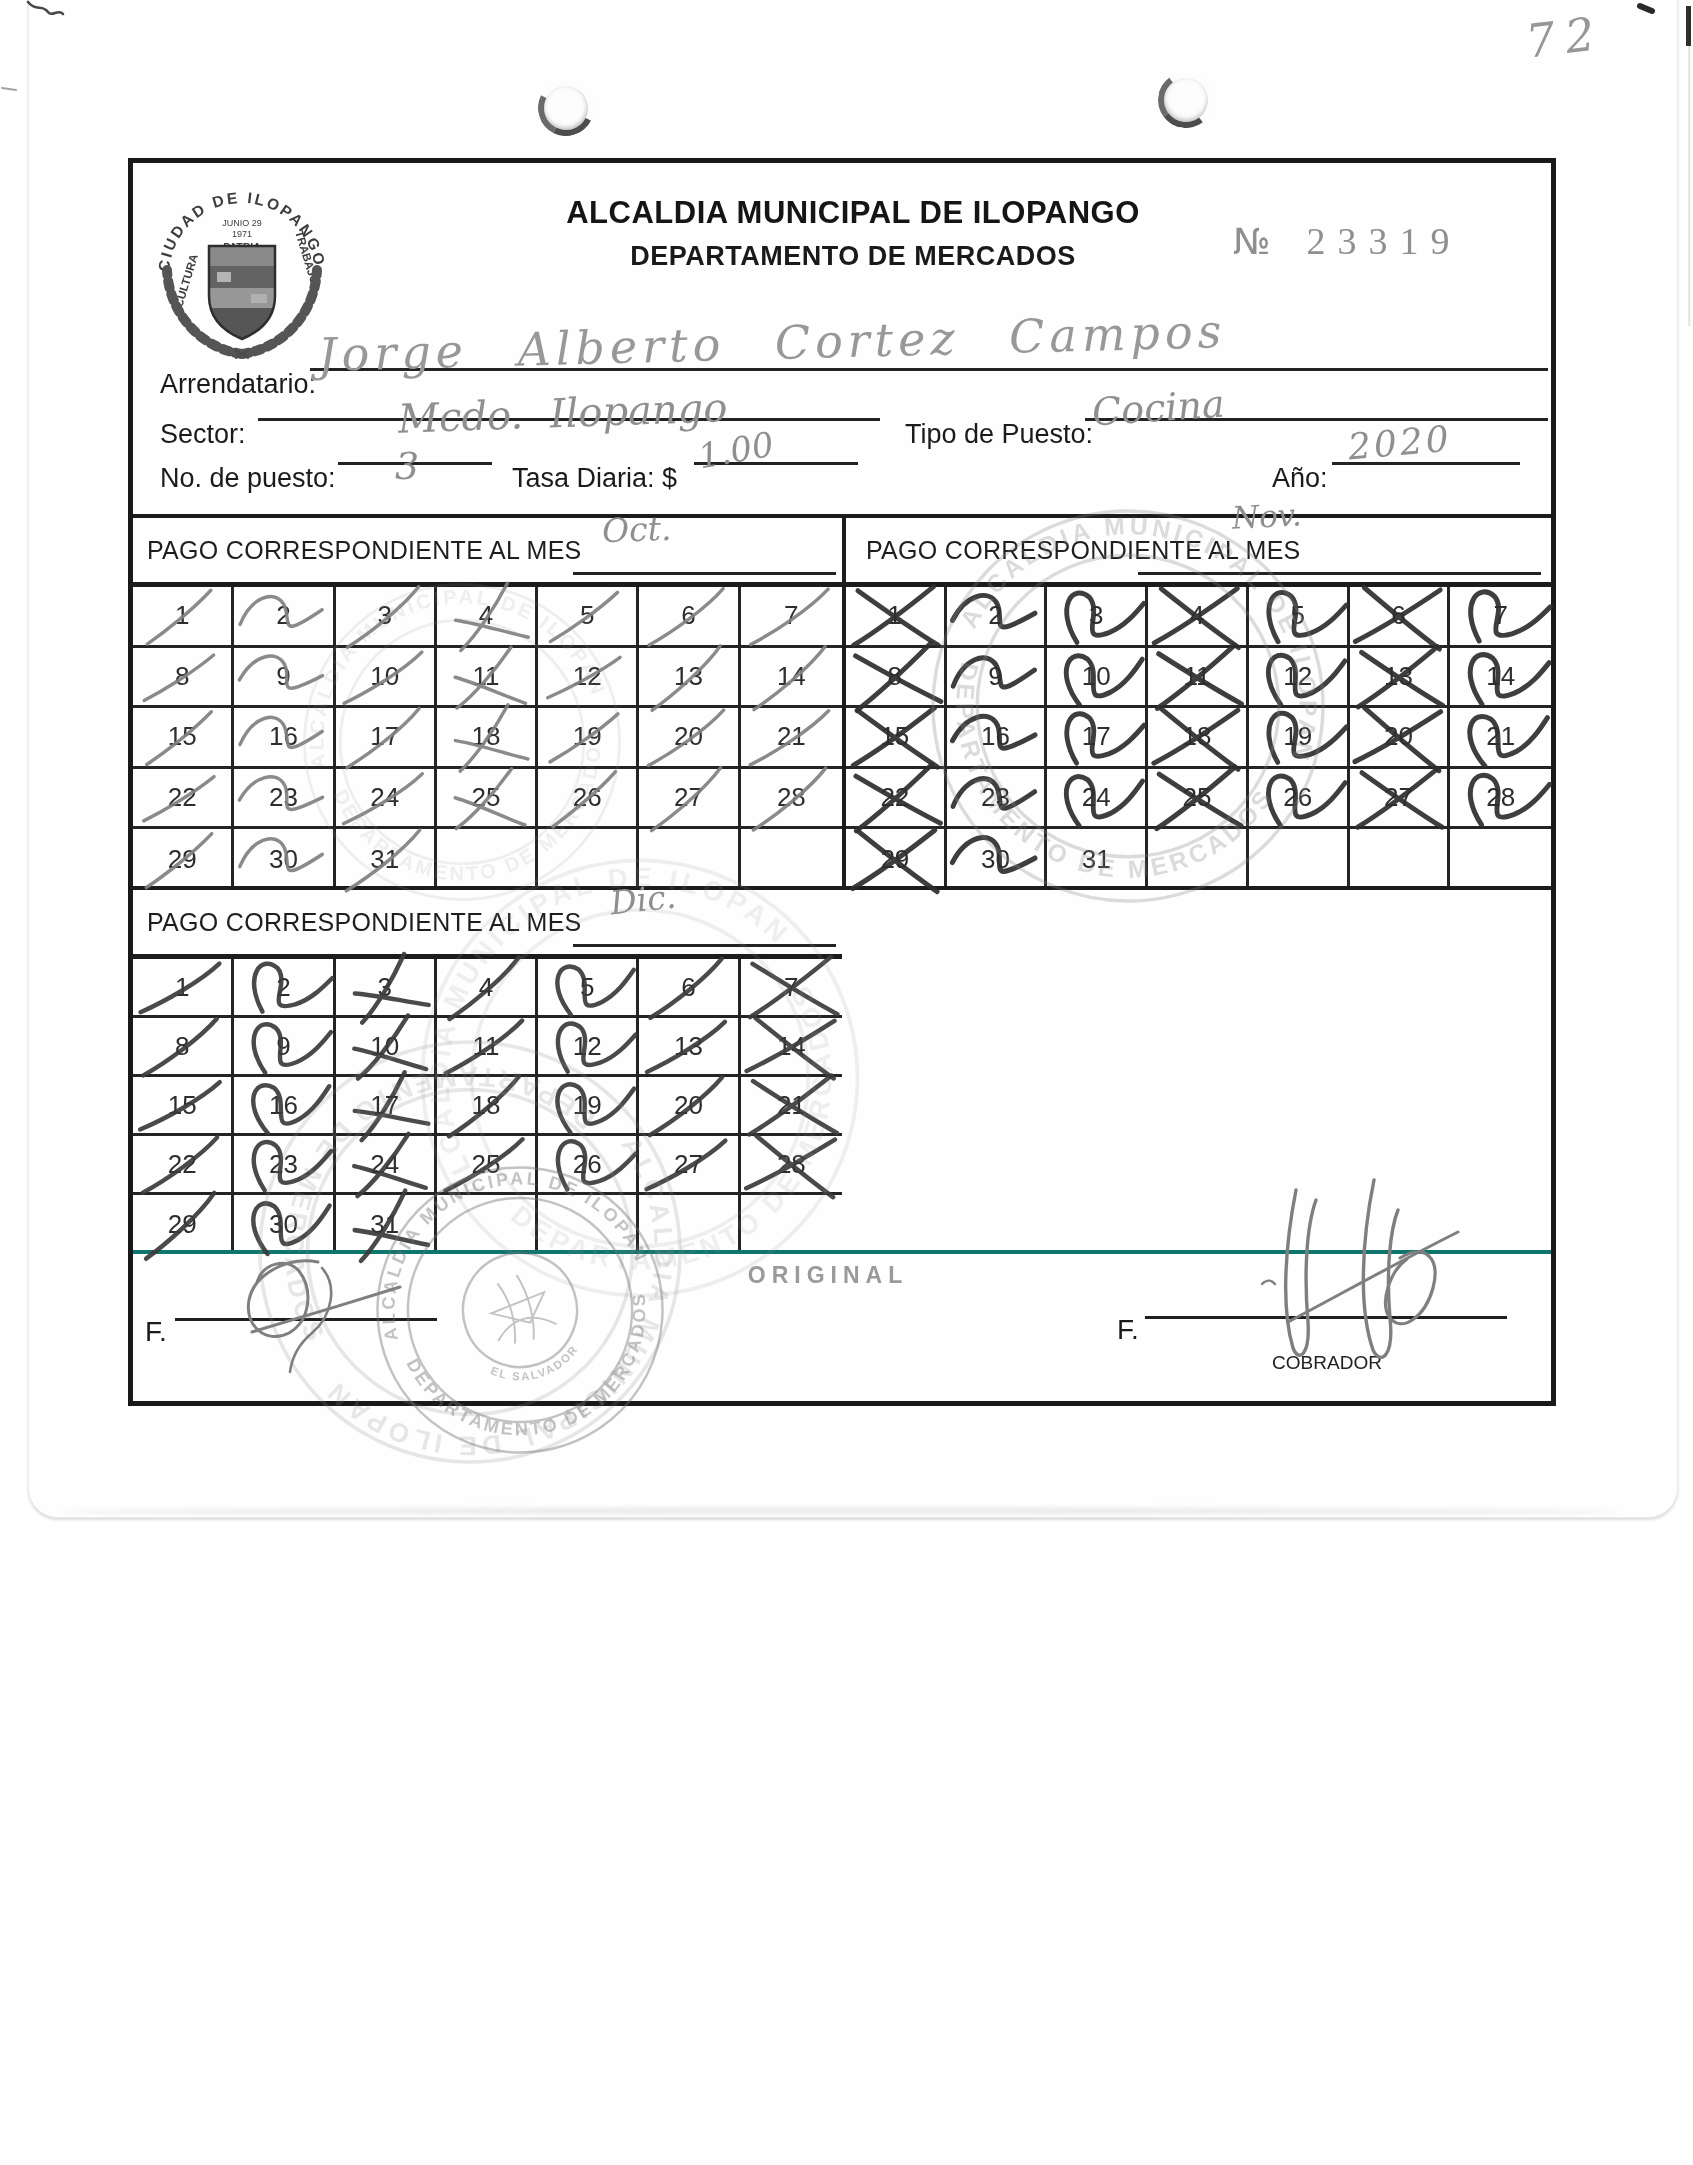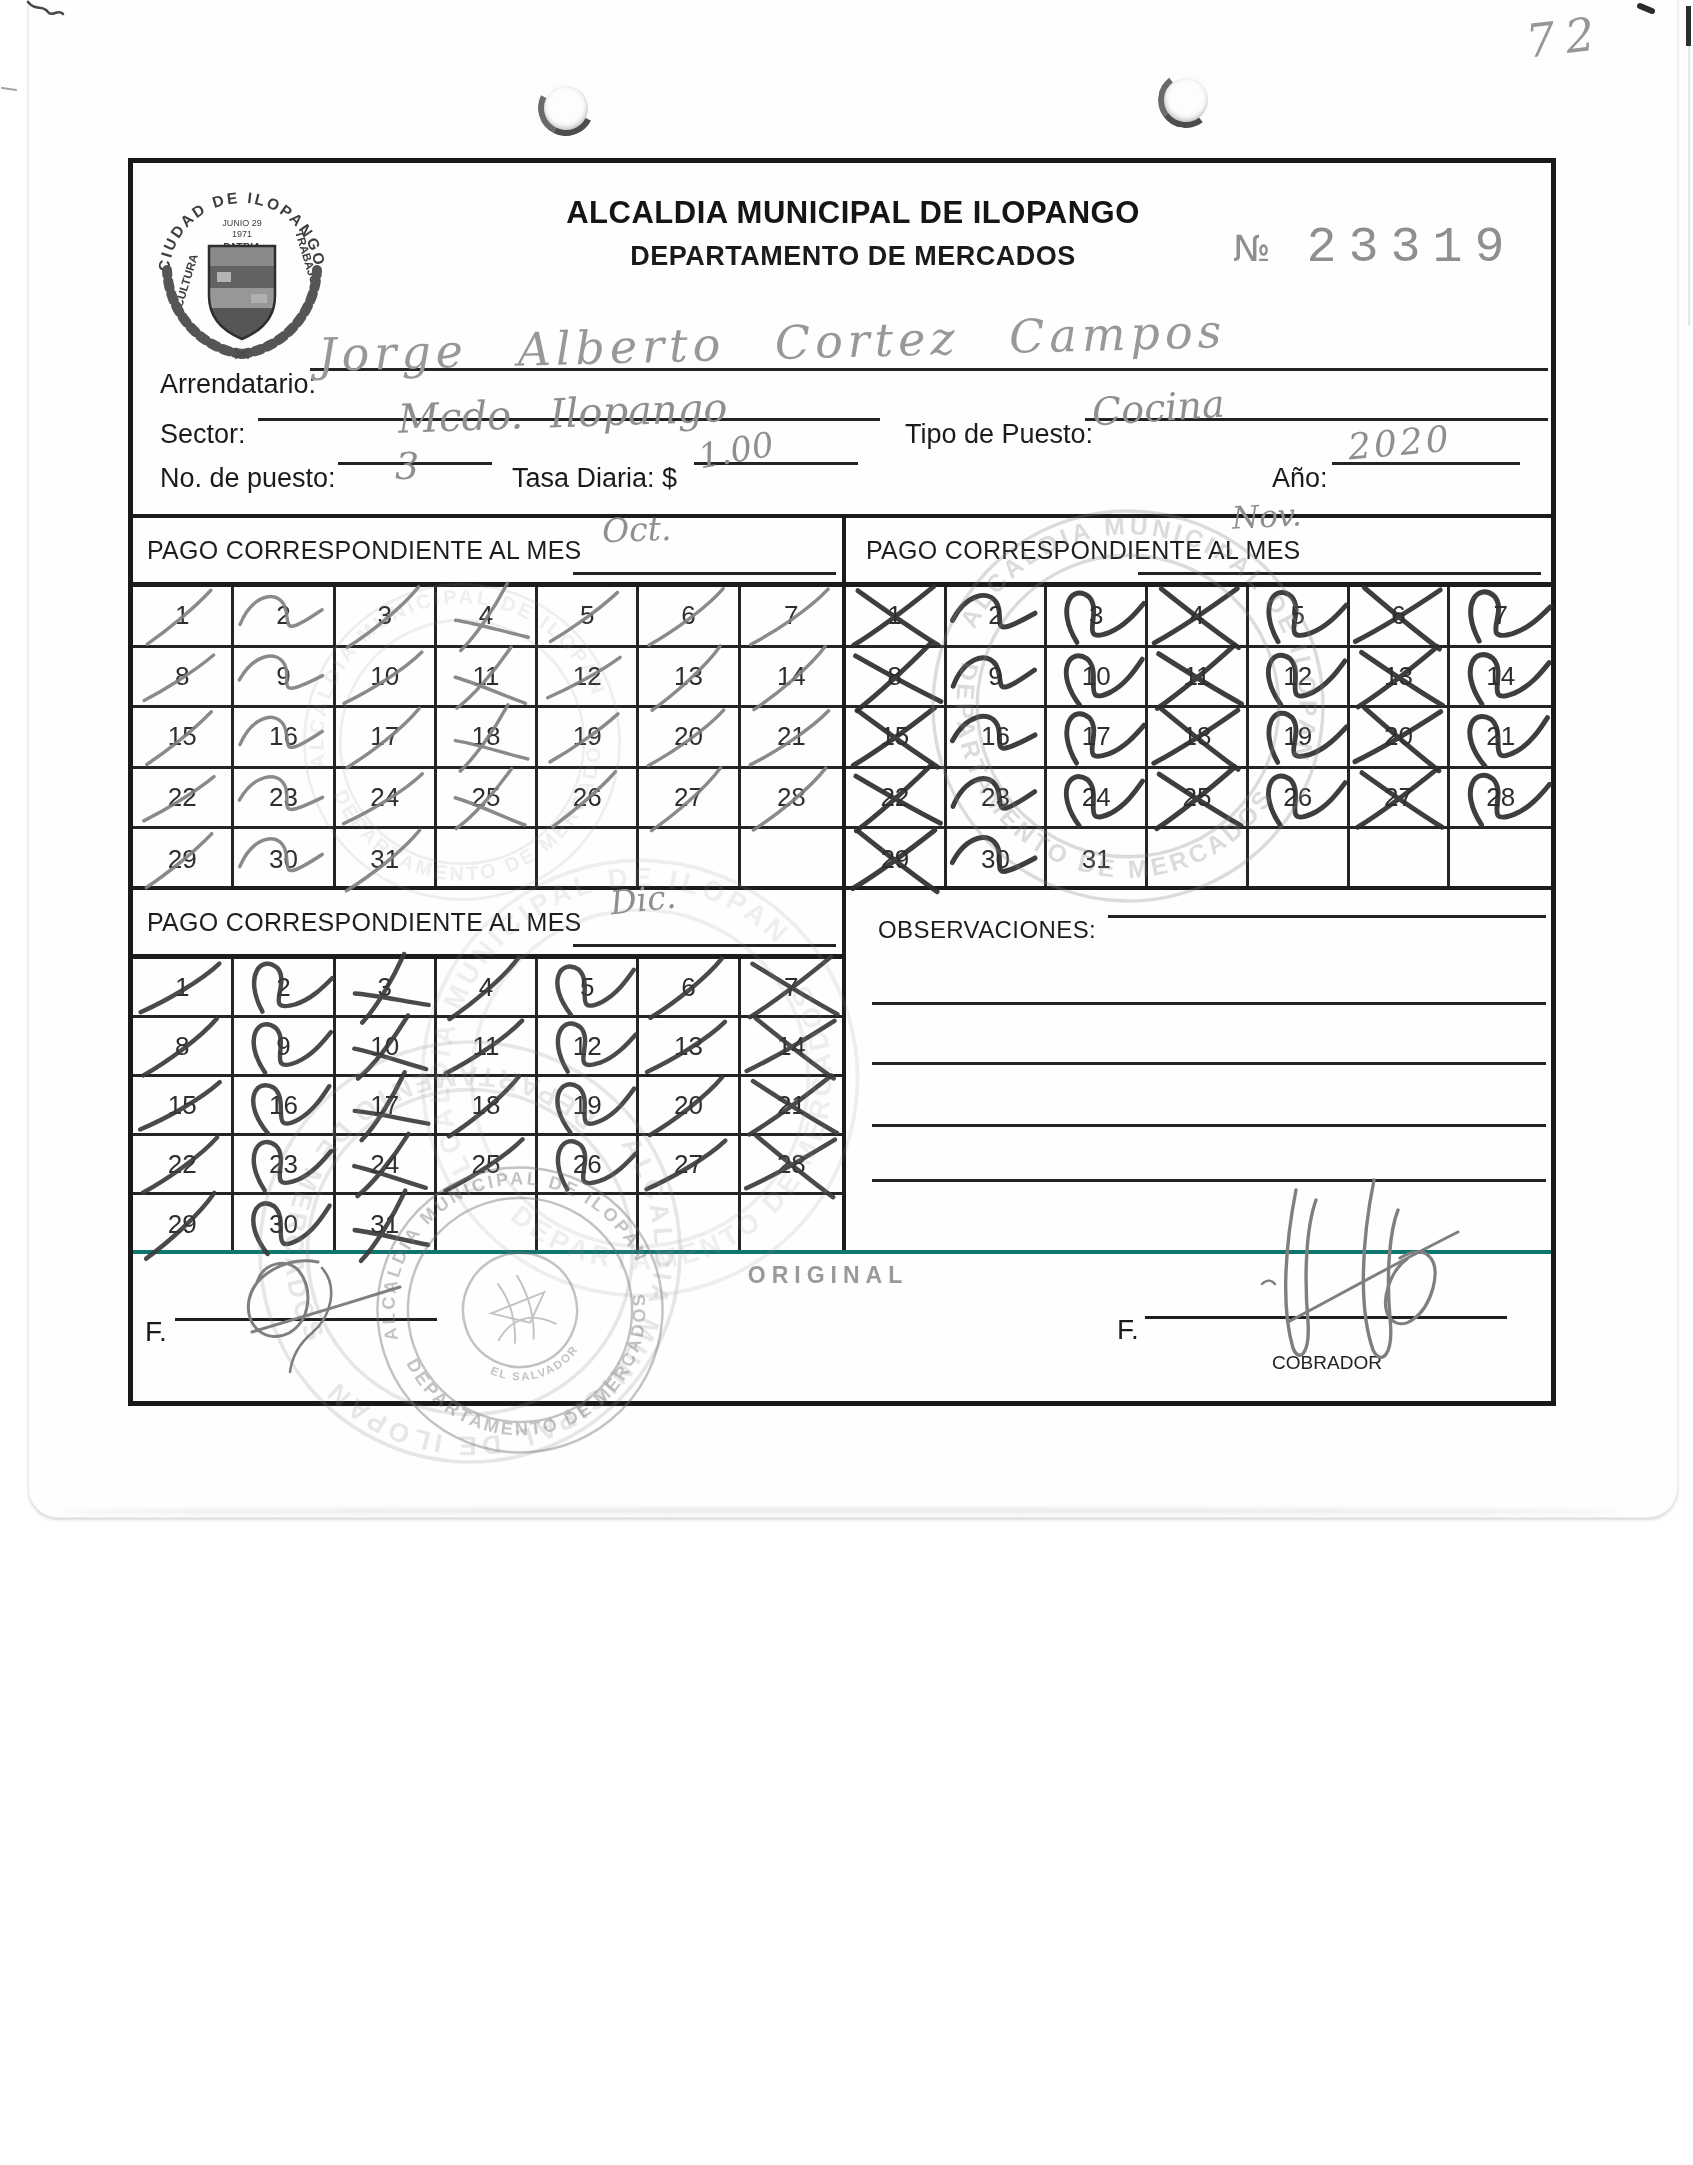--- a/index.html
+++ b/index.html
@@ -22,21 +22,21 @@
   
   .seal{position:absolute;left:14px;top:10px;width:190px;height:192px;}
   .seal-arc{fill:#3d3d3d;font-weight:bold;letter-spacing:2.5px;}
   .seal-small{fill:#3d3d3d;}
   .laurel{fill:none;stroke:#555;stroke-width:10;stroke-dasharray:7 6;stroke-linecap:round;}
   .titles{position:absolute;left:280px;top:32px;width:880px;text-align:center;}
   .title-1{font-size:31px;font-weight:bold;letter-spacing:.5px;color:#151515;}
   .title-2{font-size:27px;font-weight:bold;letter-spacing:.5px;color:#1a1a1a;margin-top:10px;}
   .receipt{position:absolute;left:1100px;top:56px;display:flex;align-items:baseline;color:#8f8f8f;}
   .receipt-no-label{font-family:"DejaVu Sans", sans-serif;font-size:36px;margin-right:36px;}
-  .receipt-no{font-family:Liberation Mono, monospace;font-size:50px;letter-spacing:12px;}
+  .receipt-no{font-family:Liberation Serif, serif;font-size:38px;letter-spacing:12px;}
   
   .flabel{position:absolute;font-size:27px;color:#1b1b1b;white-space:nowrap;}
   .fline{position:absolute;border-bottom:3px solid #232323;}
   
   .cal-section{position:absolute;left:0;top:351px;width:100%;height:372px;border-top:4px solid #1c1c1c;display:flex;}
   .row2-section{position:absolute;left:0;top:723px;width:100%;height:364px;border-top:4px solid #1c1c1c;display:flex;}
   .bottom-section{position:absolute;left:0;top:1087px;width:100%;height:147px;border-top:4px solid #0f766e;}
   .half{width:50%;height:100%;position:relative;box-sizing:border-box;}
   .half.right{border-left:4px solid #1c1c1c;}
   .cal-header{position:relative;height:64px;border-bottom:5px solid #1c1c1c;}
@@ -957,28 +957,20 @@
                   <path d="M22 34 C44 38 66 46 90 52" fill="none" stroke="#3b3b3b" stroke-width="4.2" stroke-linecap="round"></path>
                 </g>
               </svg>
             </div>
             <div class="cal-cell"></div>
             <div class="cal-cell"></div>
             <div class="cal-cell"></div>
             <div class="cal-cell"></div>
           </div>
       </div>
-      <div class="obs">
-        <span class="obs-label">OBSERVACIONES:</span>
-        <span class="obs-label-line"></span>
-        <span class="obs-line" style="top:112px;"></span>
-        <span class="obs-line" style="top:172px;"></span>
-        <span class="obs-line" style="top:234px;"></span>
-        <span class="obs-line" style="top:289px;"></span>
-      </div>
     </div>
 
     <div class="bottom-section">
       <div class="original-label">ORIGINAL</div>
 
       <div class="sig-f" style="left:12px;top:62px;">F.</div>
       <div class="sig-line" style="left:42px;top:64px;width:262px;"></div>
 
       <div class="sig-f" style="left:984px;top:60px;">F.</div>
       <div class="sig-line" style="left:1012px;top:62px;width:362px;"></div>

